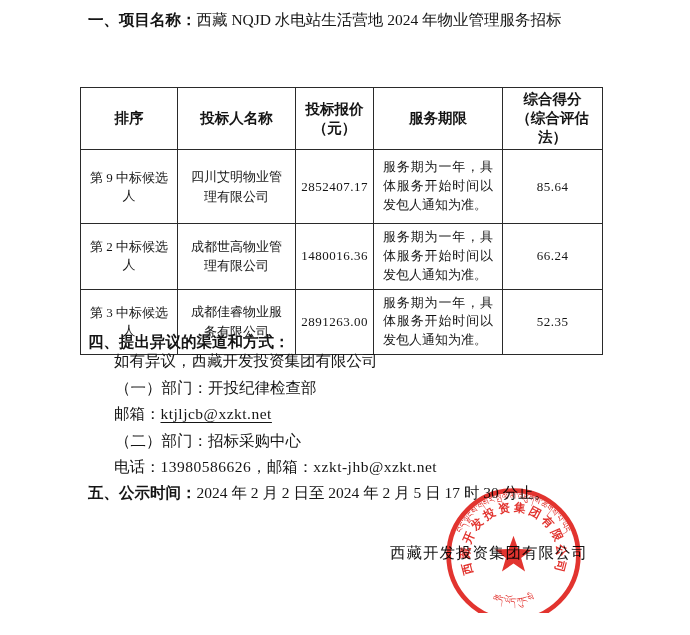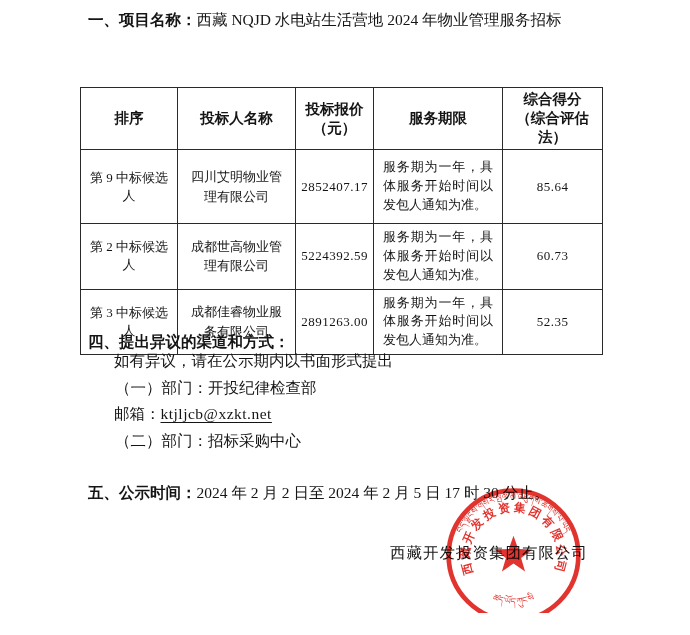--- a/index.html
+++ b/index.html
@@ -98,43 +98,46 @@
     <tr class="r1">
       <td>第 9 中标候选人</td>
       <td class="bidder">四川艾明物业管理有限公司</td>
       <td class="latin">2852407.17</td>
       <td class="period">服务期为一年，具体服务开始时间以发包人通知为准。</td>
       <td class="latin">85.64</td>
     </tr>
     <tr class="r2">
       <td>第 2 中标候选人</td>
       <td class="bidder">成都世高物业管理有限公司</td>
-      <td class="latin">5224392.59</td>
+      <td class="latin">1480016.36</td>
       <td class="period">服务期为一年，具体服务开始时间以发包人通知为准。</td>
-      <td class="latin">60.73</td>
+      <td class="latin">66.24</td>
     </tr>
     <tr class="r3">
       <td>第 3 中标候选人</td>
       <td class="bidder">成都佳睿物业服务有限公司</td>
       <td class="latin">2891263.00</td>
       <td class="period">服务期为一年，具体服务开始时间以发包人通知为准。</td>
       <td class="latin">52.35</td>
     </tr>
   </tbody>
     </table>
 
   <div class="line" style="left:88px;top:325px;margin-top:8px;">
     <b>四、提出异议的渠道和方式：</b>
   </div>
-  <div class="line" style="left:114px;top:352px;">如有异议，请在公示期内以书面形式提出</div>
+  <div class="line" style="left:114px;top:352px;">如有异议，西藏开发投资集团有限公司</div>
   <div class="line" style="left:115px;top:379px;">（一）部门：开投纪律检查部</div>
   <div class="line" style="left:114px;top:405px;">
     <span>邮箱：</span><span class="underlined latin">ktjljcb@xzkt.net</span>
   </div>
   <div class="line" style="left:115px;top:432px;">（二）部门：招标采购中心</div>
+  <div class="line" style="left:114px;top:458px;">
+    <span>电话：</span><span class="latin">13980586626</span><span>，邮箱：</span><span class="latin">xzkt-jhb@xzkt.net</span>
+  </div>
 
   <div class="line" style="left:88px;top:484px;">
     <b>五、公示时间：</b><span>2024 年 2 月 2 日至 2024 年 2 月 5 日 17 时 30 分止。</span>
   </div>
 
   <div class="sig" style="left:390px;top:543px;">西藏开发投资集团有限公司</div>
 
   <svg class="stamp" viewBox="0 0 150 150">
     <defs>
       <path id="arc-cn" d="M 32.4 94.9 A 47 47 0 1 1 117.6 94.9"></path>

